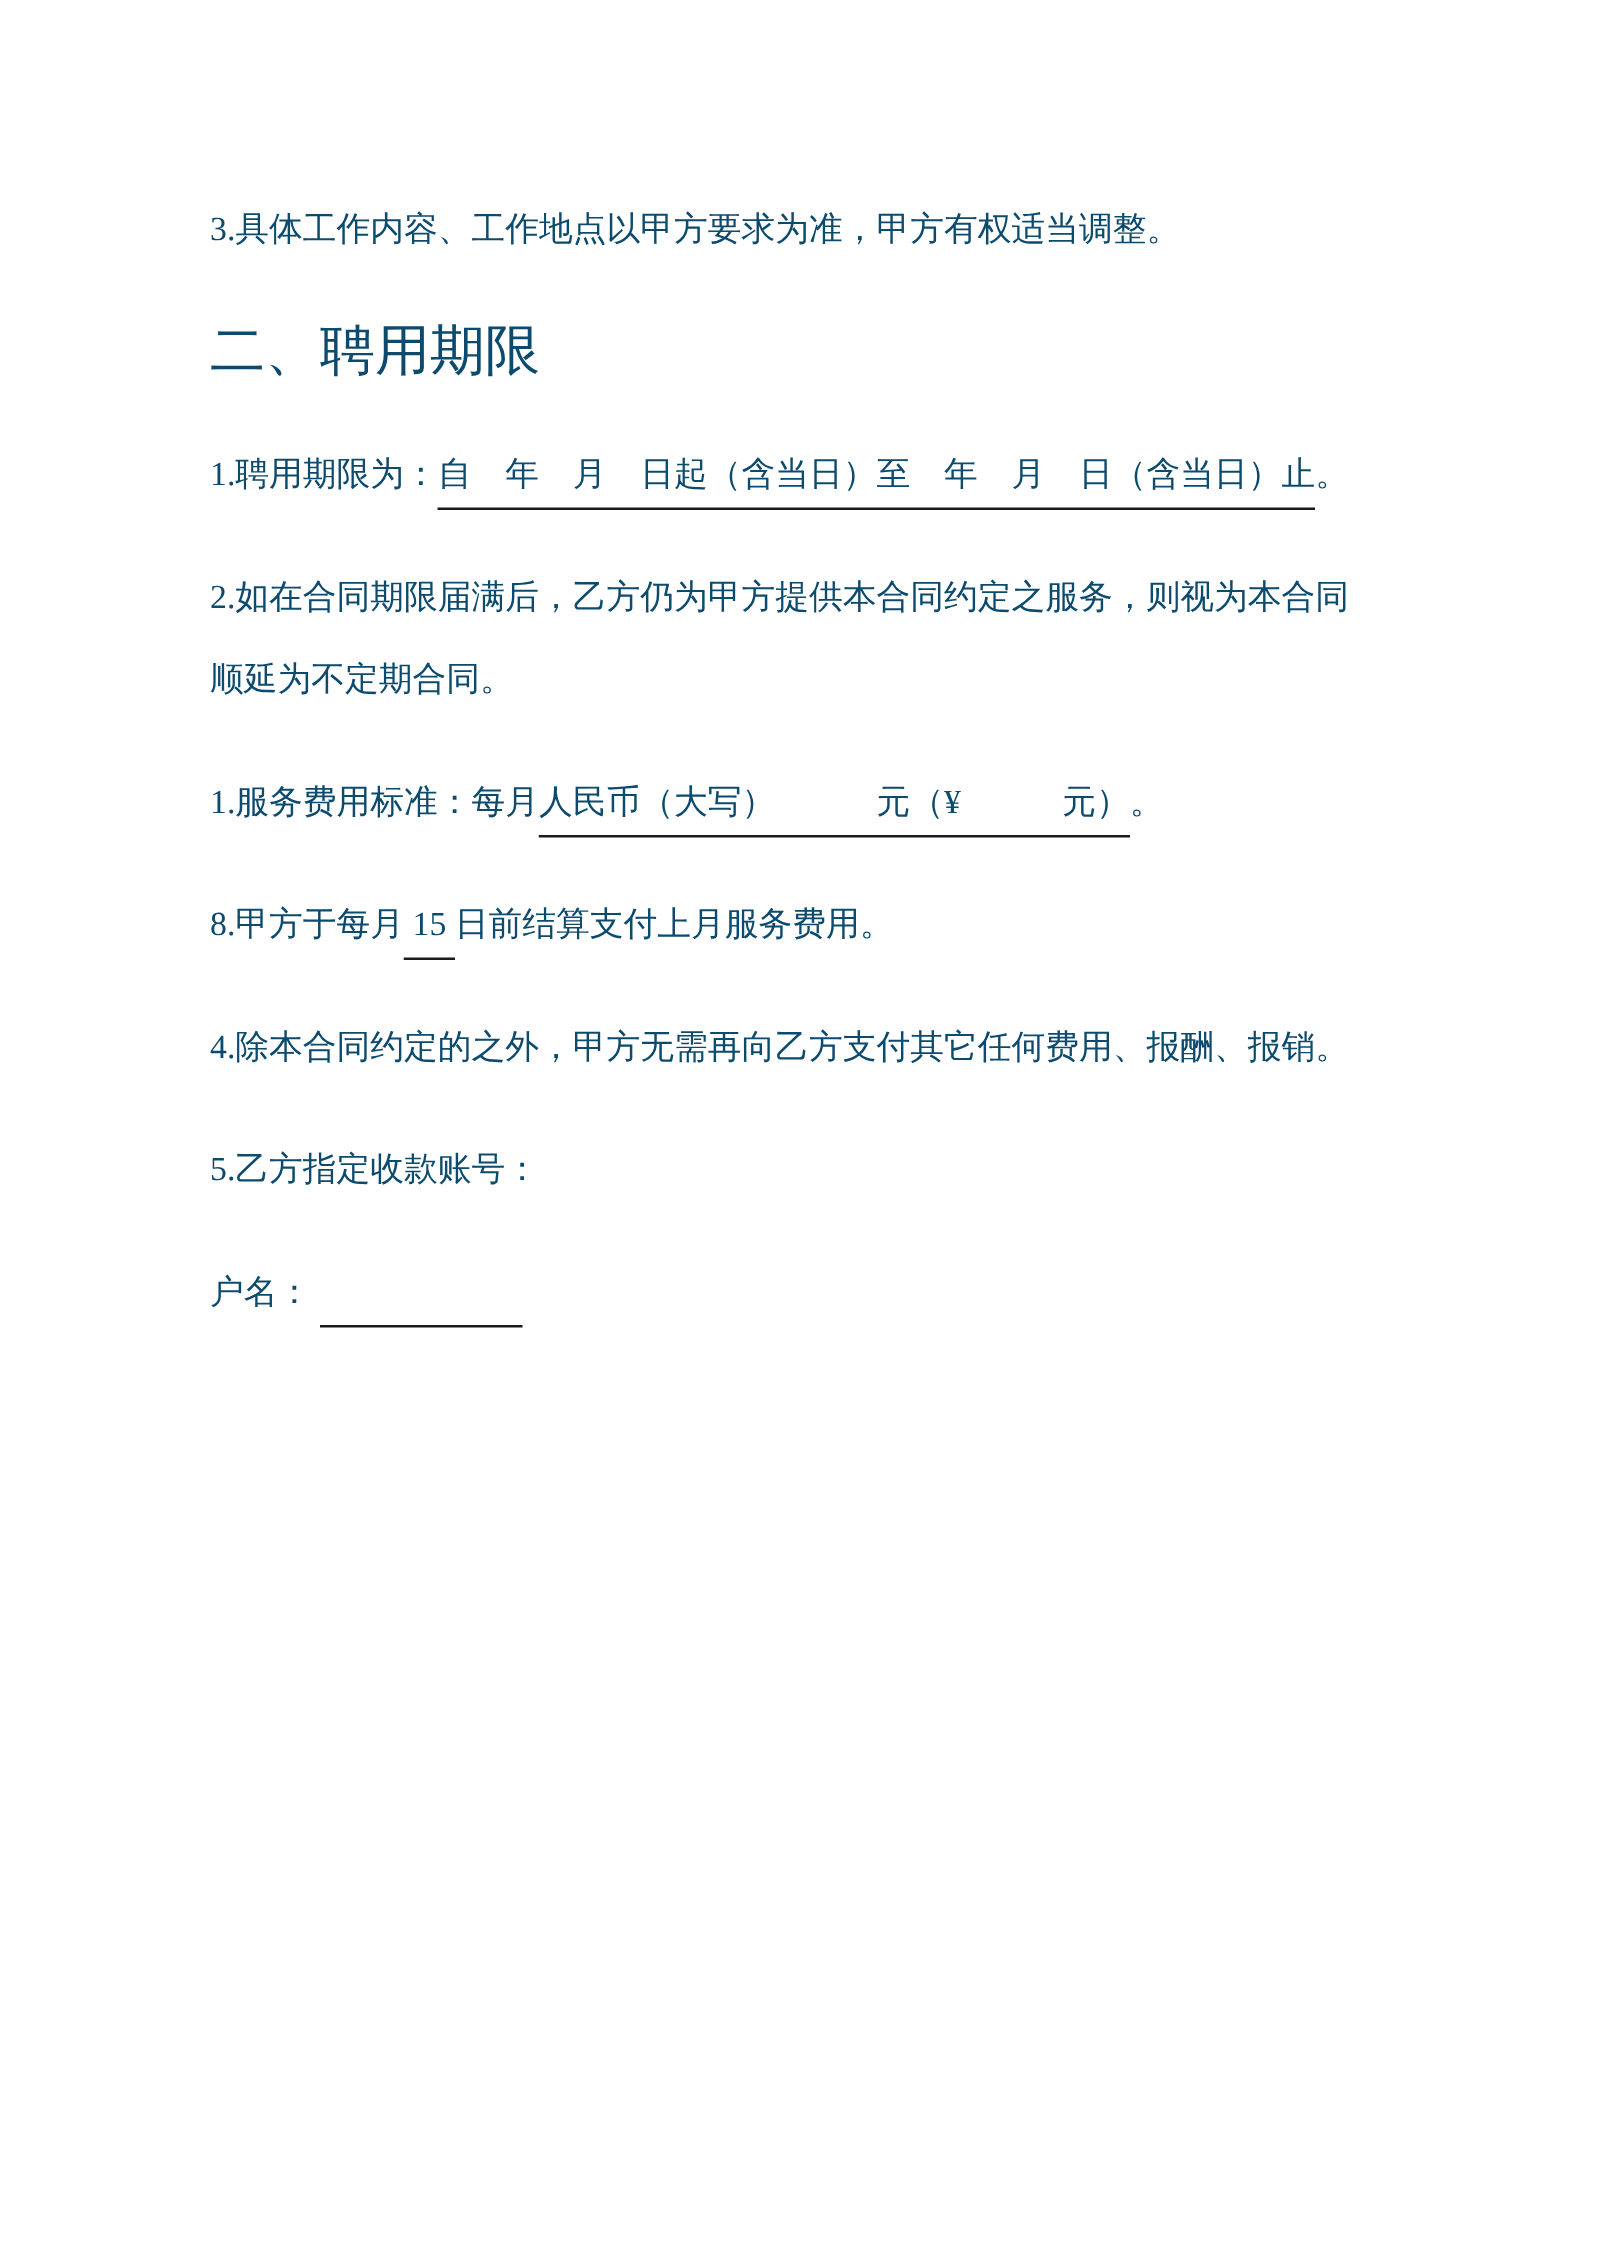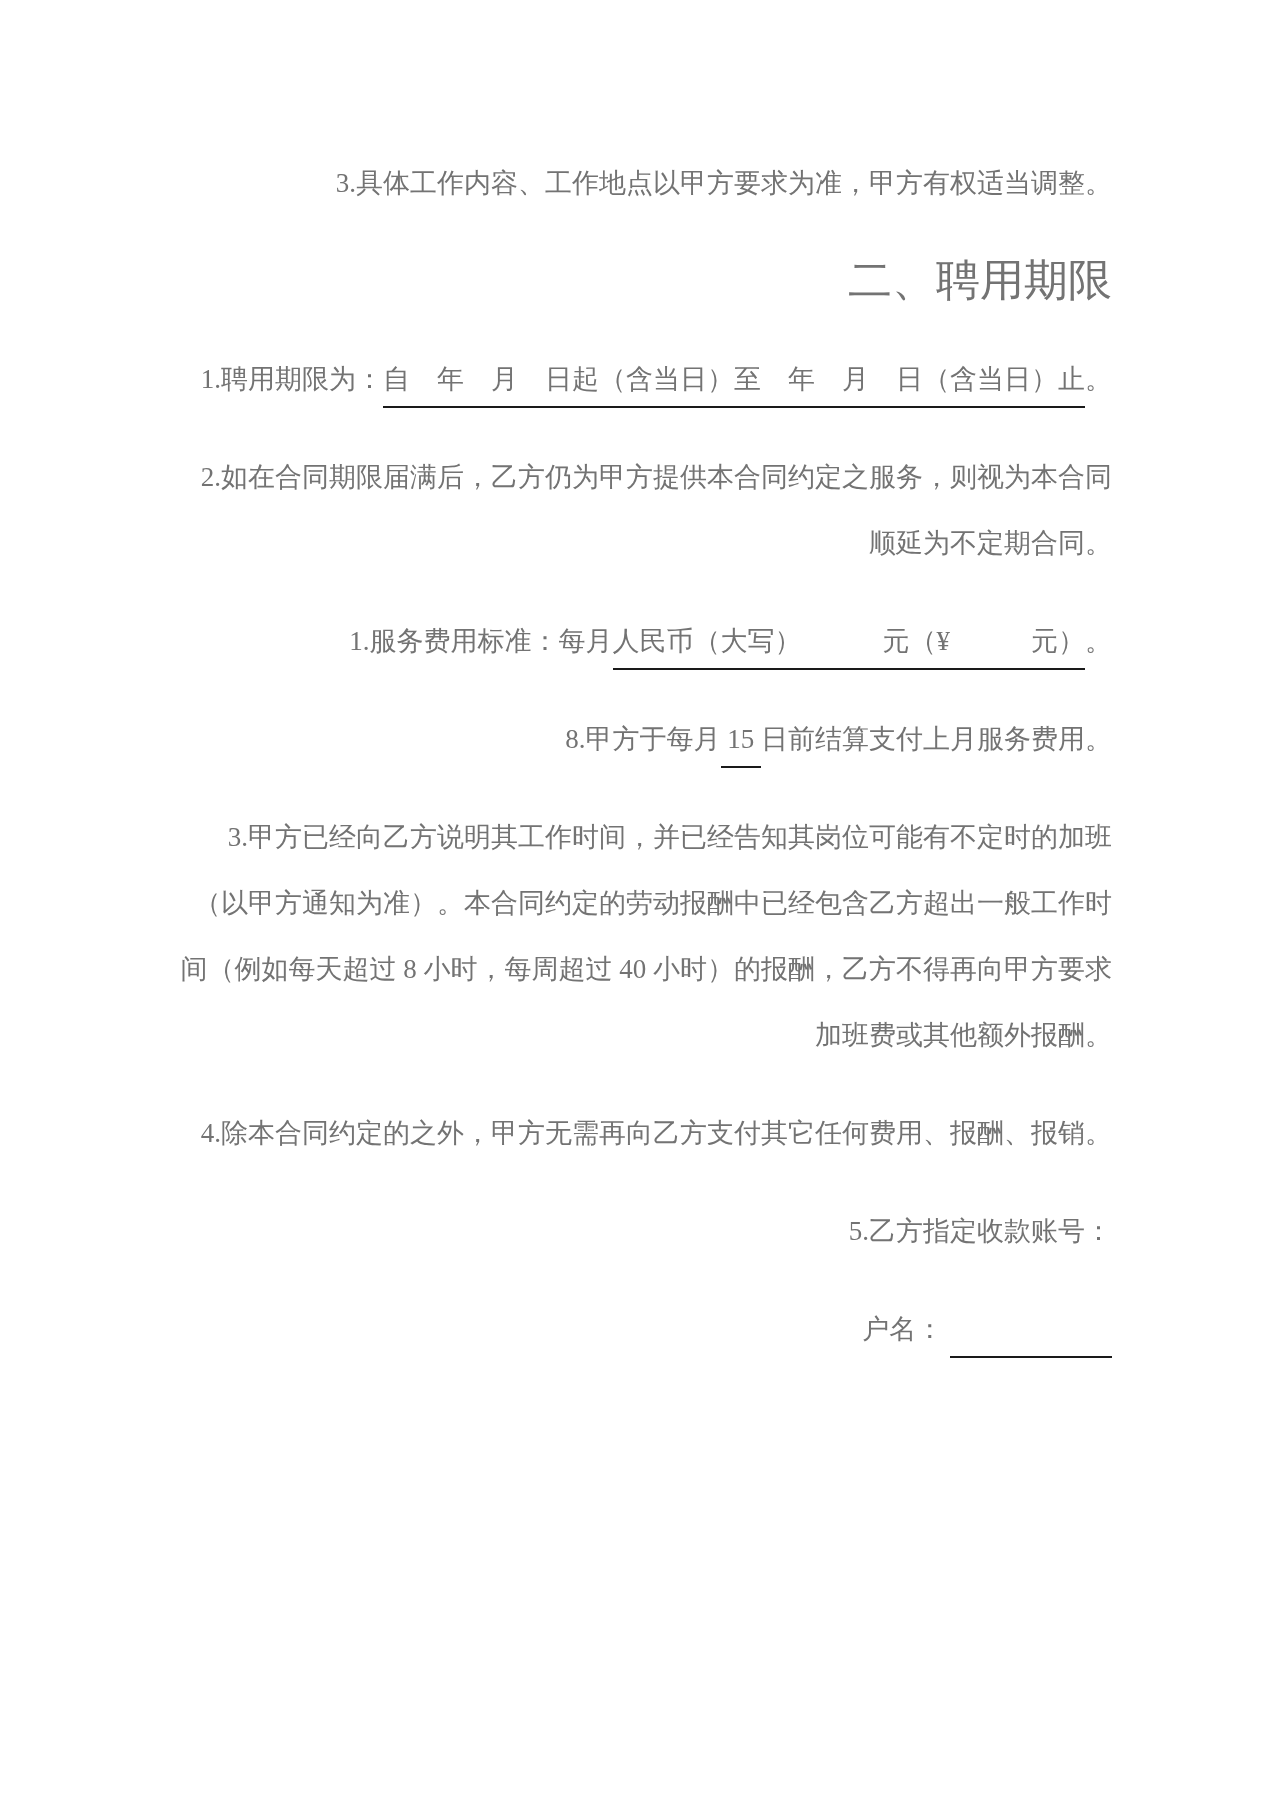--- a/index.html
+++ b/index.html
@@ -37,29 +37,25 @@
   .seg { text-decoration: none; }
   .seg.u {
     border-bottom: 2px solid #1a1a1a;
     padding-bottom: 12px;
   }
 </style>
 </head>
 <body>
 
 <div class="page">
-  <div class="doc" id="doc" style="color: #737373; text-align: right;">
+  <div class="doc" id="doc" style="color: #0c4a6e;">
       <p class="body"><span class="seg">3.具体工作内容、工作地点以甲方要求为准，甲方有权适当调整。</span></p>
       <p class="heading"><span class="seg">二、聘用期限</span></p>
       <p class="body"><span class="seg">1.聘用期限为：</span><span class="seg u" style="border-bottom-color: rgb(26, 26, 26);">自　年　月　日起（含当日）至　年　月　日（含当日）止</span><span class="seg">。</span></p>
       <p class="body"><span class="seg">2.如在合同期限届满后，乙方仍为甲方提供本合同约定之服务，则视为本合同
 顺延为不定期合同。</span></p>
       <p class="body"><span class="seg">1.服务费用标准：每月</span><span class="seg u" style="border-bottom-color: rgb(26, 26, 26);">人民币（大写）　　　元（¥　　　元）</span><span class="seg">。</span></p>
       <p class="body"><span class="seg">8.甲方于每月</span><span class="seg u" style="border-bottom-color: rgb(26, 26, 26);"> 15 </span><span class="seg">日前结算支付上月服务费用。</span></p>
-      <p class="body"><span class="seg">3.甲方已经向乙方说明其工作时间，并已经告知其岗位可能有不定时的加班
-（以甲方通知为准）。本合同约定的劳动报酬中已经包含乙方超出一般工作时
-间（例如每天超过 8 小时，每周超过 40 小时）的报酬，乙方不得再向甲方要求
-加班费或其他额外报酬。</span></p>
       <p class="body"><span class="seg">4.除本合同约定的之外，甲方无需再向乙方支付其它任何费用、报酬、报销。</span></p>
       <p class="body"><span class="seg">5.乙方指定收款账号：</span></p>
       <p class="body"><span class="seg">户名： </span><span class="seg u" style="border-bottom-color: rgb(26, 26, 26);">　　　　　　</span></p>
     </div>
 </div>
 
 </body></html>

